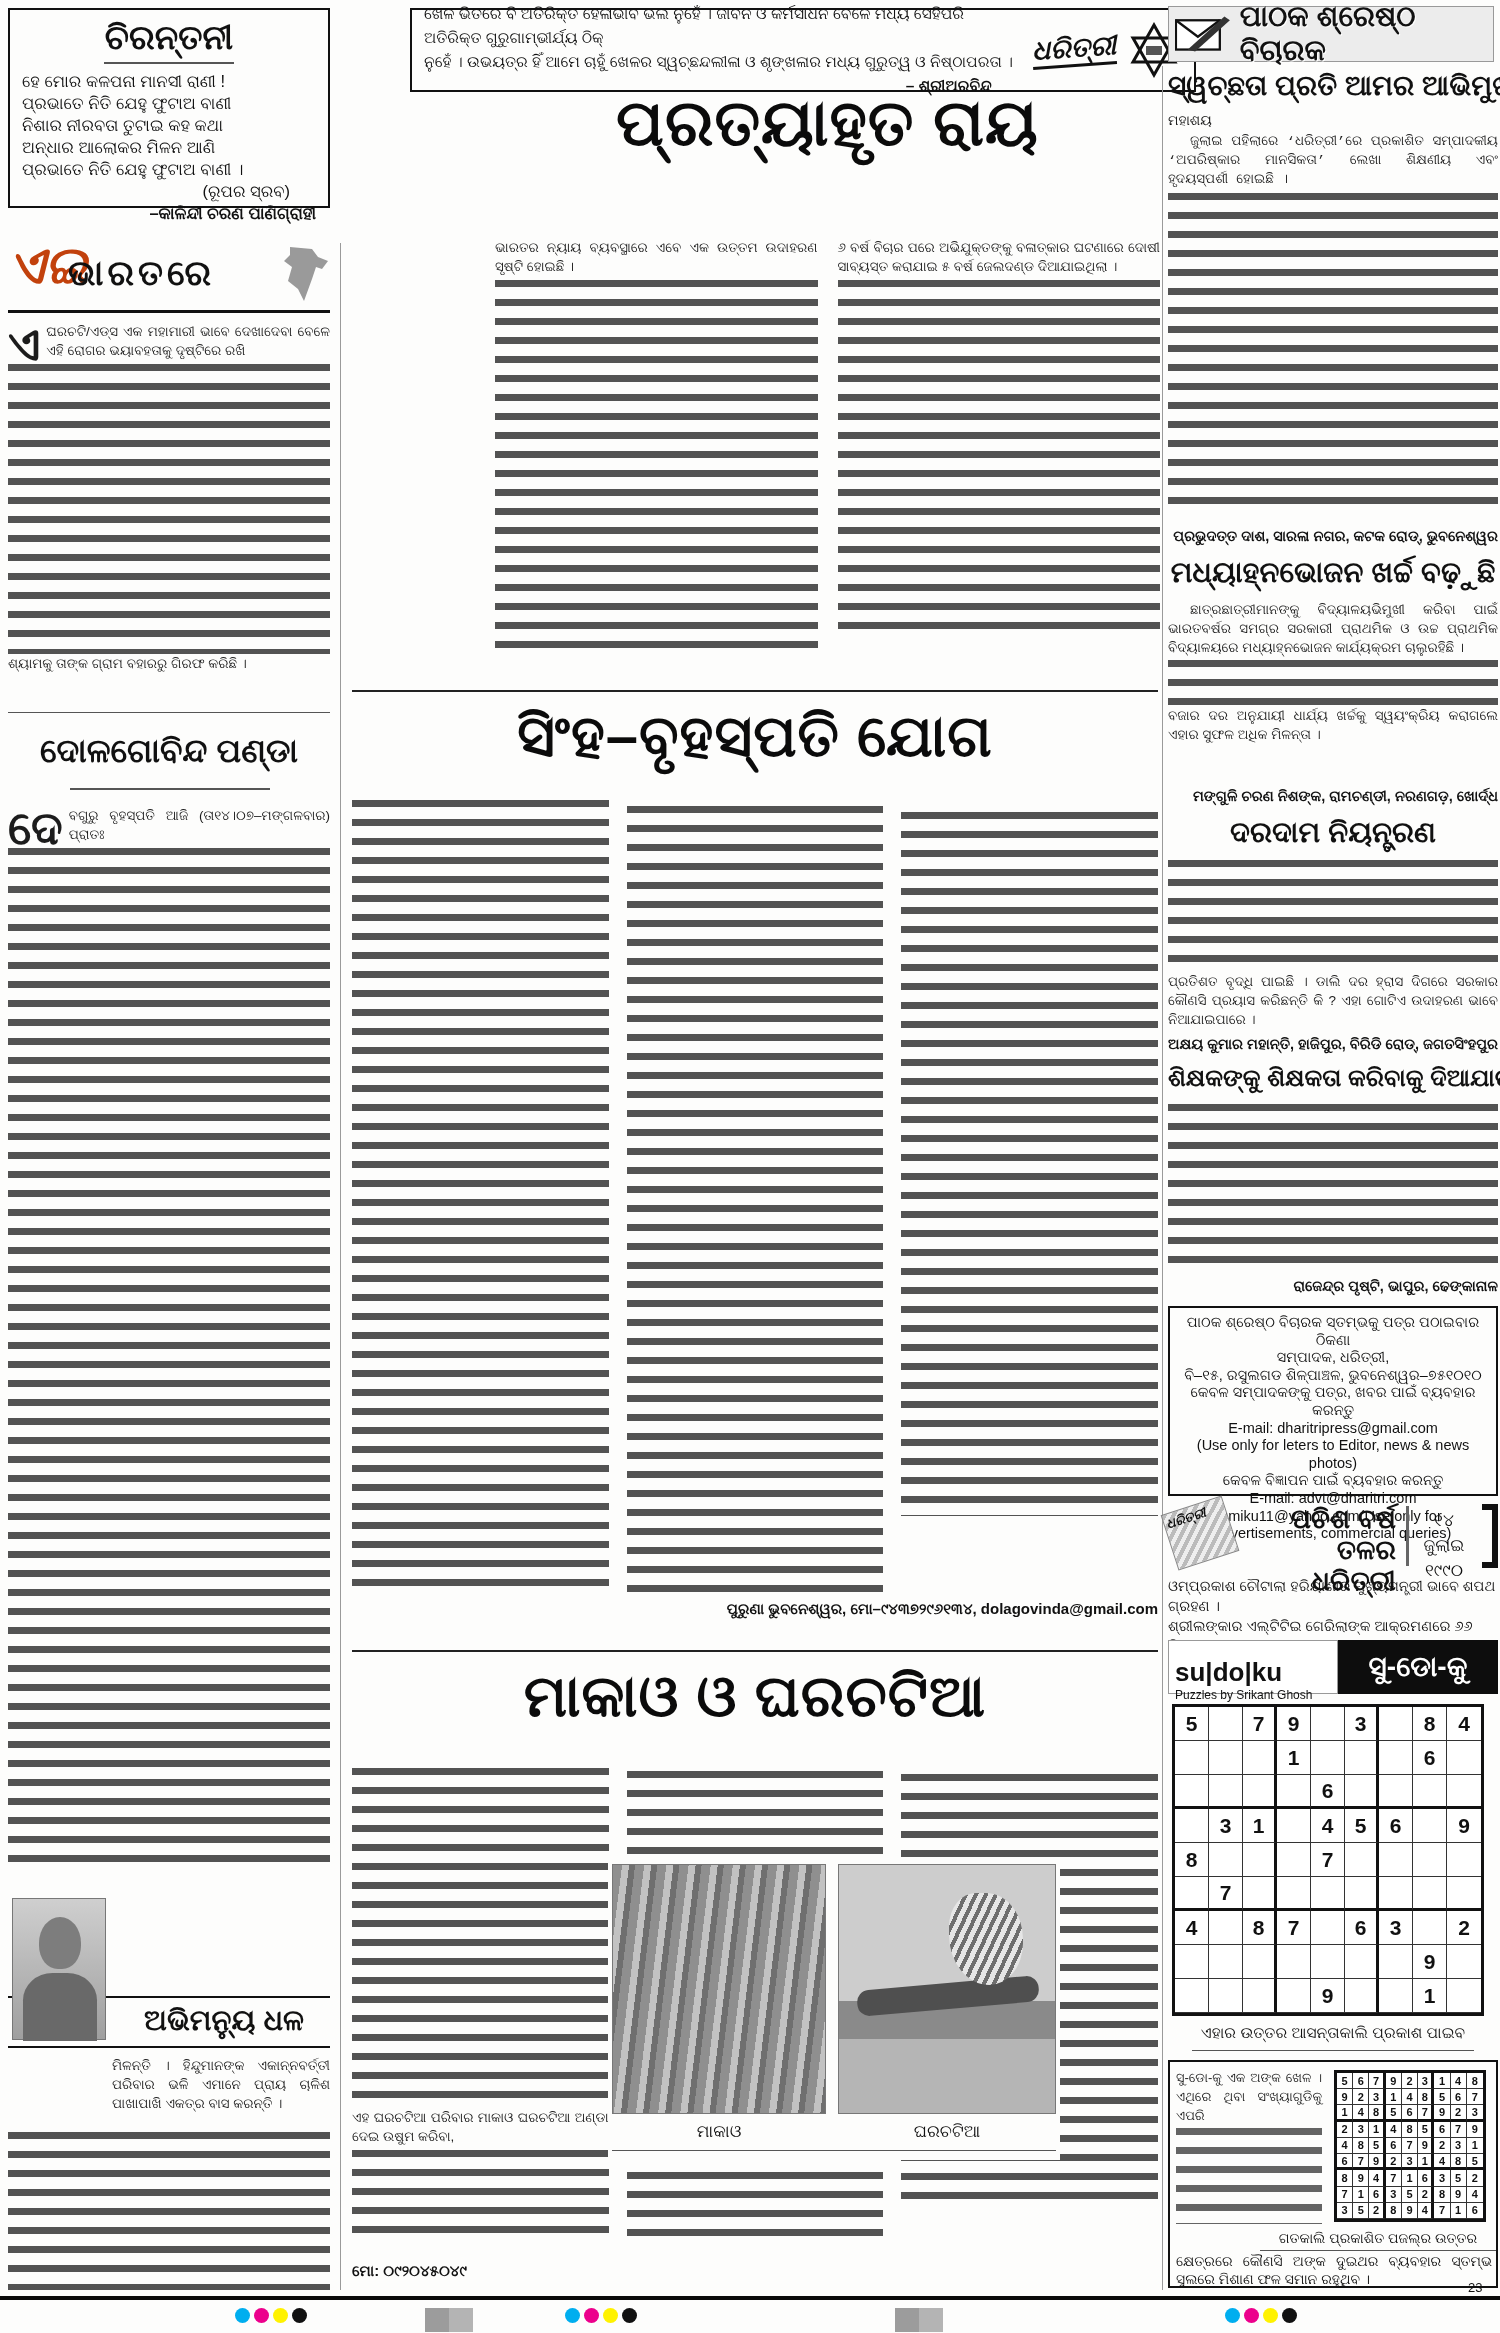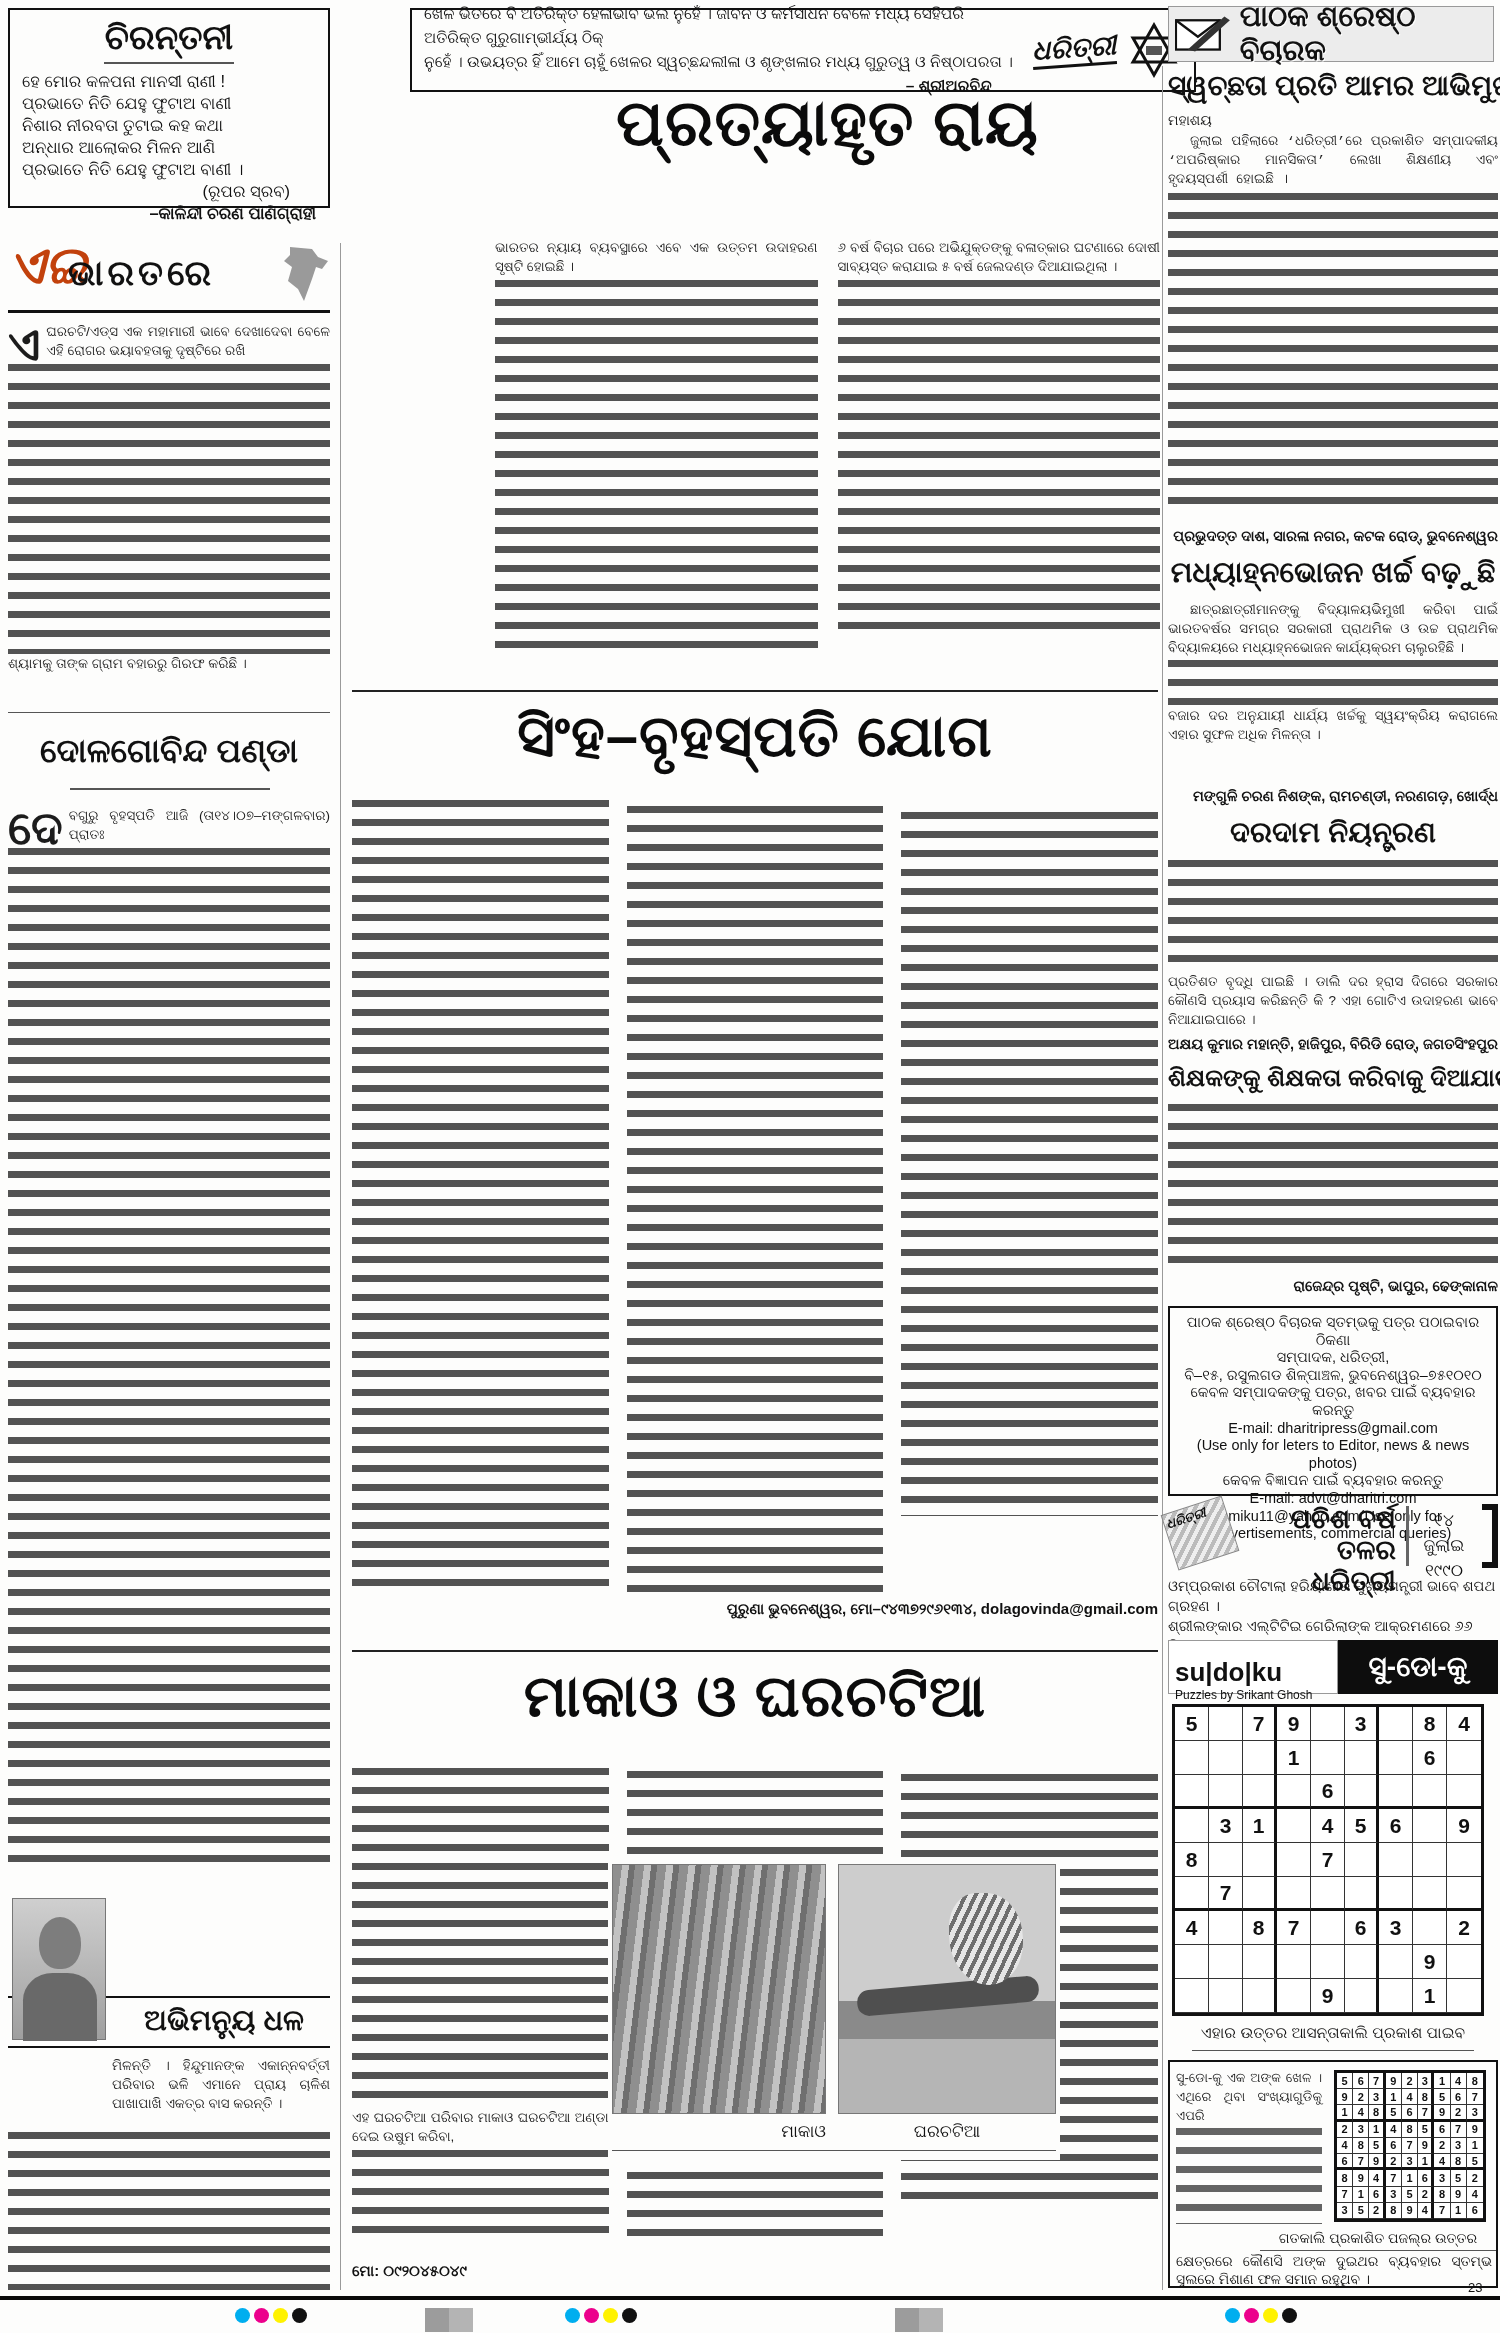--- a/index.html
+++ b/index.html
@@ -151,21 +151,21 @@
     <div class="greek" style="height:620px;margin-top:4px;"></div>
   </div>
 
   <div class="abs" style="left:608px;top:1860px;width:452px;height:300px;background:#fdfdfc;">
     <div class="photo" style="position:absolute;left:4px;top:4px;width:214px;height:250px;background:
         repeating-linear-gradient(97deg,#8f8f8f 0 9px,#c2c2c2 9px 16px,#6f6f6f 16px 22px);"></div>
     <div class="photo" style="position:absolute;left:230px;top:4px;width:218px;height:250px;background:linear-gradient(180deg,#cdcdcd 0 55%,#8a8a8a 55% 70%,#b5b5b5 70%);">
       <div style="position:absolute;left:18px;top:118px;width:182px;height:26px;background:#4f4f4f;border-radius:12px;transform:rotate(-5deg);"></div>
       <div style="position:absolute;left:110px;top:28px;width:74px;height:92px;background:repeating-linear-gradient(115deg,#e6e6e6 0 5px,#6e6e6e 5px 9px);border-radius:40% 55% 50% 60%;"></div>
     </div>
-    <div class="center" style="position:absolute;left:4px;top:262px;width:214px;font-size:17px;text-align:right;">ମାକାଓ</div>
+    <div class="center" style="position:absolute;left:4px;top:262px;width:214px;font-size:17px;">ମାକାଓ</div>
     <div class="center" style="position:absolute;left:230px;top:262px;width:218px;font-size:17px;">ଘରଚଟିଆ</div>
     <div style="position:absolute;left:4px;top:290px;width:444px;height:1px;background:#555;"></div>
   </div>
   <div class="abs bold" style="left:352px;top:2262px;width:260px;font-size:15px;">ମୋ: ୦୯୨୦୪୫୦୪୯</div>
 
   <div class="abs letter-head" style="left:1168px;top:70px;width:330px;font-size:28px;">ସ୍ୱଚ୍ଛତା ପ୍ରତି ଆମର ଆଭିମୁଖ୍ୟ ବଦଳୁ</div>
   <div class="abs" style="left:1168px;top:112px;font-size:14px;">ମହାଶୟ</div>
   <div class="abs body-txt" style="left:1168px;top:132px;width:330px;font-family:Liberation Mono, monospace;">
     <p style="text-indent:22px;">ଜୁଲାଇ ପହିଲାରେ ‘ଧରିତ୍ରୀ’ରେ ପ୍ରକାଶିତ ସମ୍ପାଦକୀୟ ‘ଅପରିଷ୍କାର ମାନସିକତା’ ଲେଖା ଶିକ୍ଷଣୀୟ ଏବଂ ହୃଦୟସ୍ପର୍ଶୀ ହୋଇଛି ।</p>
     <div class="greek" style="height:312px;margin-top:4px;"></div>

